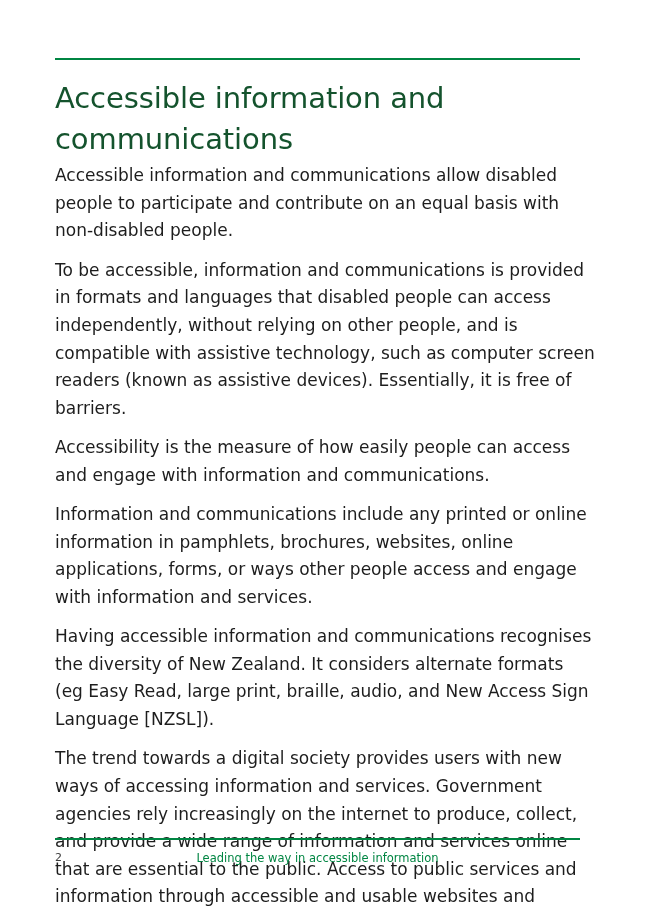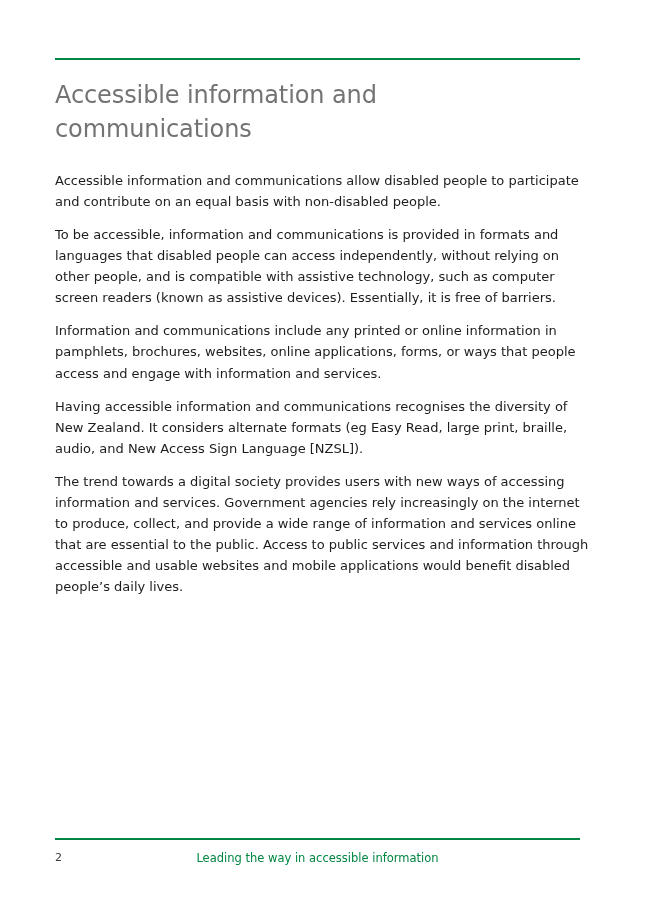--- a/index.html
+++ b/index.html
@@ -30,30 +30,30 @@
     height: 2px;
     background: #008542;
   }
   .content {
     position: absolute;
     left: 55px;
     top: 78px;
     width: 540px;
   }
   h1.page-title {
-    font-size: 24px;
+    font-size: 29px;
     font-weight: normal;
-    color: #737373;
+    color: #14532d;
     line-height: 1.42;
-    margin: 0 0 24px 0;
+    margin: 0 0 2px 0;
     letter-spacing: -0.1px;
     max-width: 470px;
   }
   p.para {
-    font-size: 13px;
+    font-size: 17px;
     line-height: 1.62;
     margin: 0 0 12px 0;
     color: #1d1d1d;
     max-width: 540px;
   }
   .footer-rule {
     position: absolute;
     left: 55px;
     top: 838px;
     width: 525px;
@@ -82,21 +82,22 @@
 
 <div class="page">
 
   <div class="rule-top"></div>
 
   <div class="content">
     <h1 class="page-title">Accessible information and communications</h1>
 
     <p class="para">Accessible information and communications allow disabled people to participate and contribute on an equal basis with non-disabled people.</p>
     <p class="para">To be accessible, information and communications is provided in formats and languages that disabled people can access independently, without relying on other people, and is compatible with assistive technology, such as computer screen readers (known as assistive devices). Essentially, it is free of barriers.</p>
-    <p class="para">Information and communications include any printed or online information in pamphlets, brochures, websites, online applications, forms, or ways that people access and engage with information and services.</p>
+    <p class="para">Accessibility is the measure of how easily people can access and engage with information and communications.</p>
+    <p class="para">Information and communications include any printed or online information in pamphlets, brochures, websites, online applications, forms, or ways other people access and engage with information and services.</p>
     <p class="para">Having accessible information and communications recognises the diversity of New Zealand. It considers alternate formats (eg Easy Read, large print, braille, audio, and New Access Sign Language [NZSL]).</p>
     <p class="para">The trend towards a digital society provides users with new ways of accessing information and services. Government agencies rely increasingly on the internet to produce, collect, and provide a wide range of information and services online that are essential to the public. Access to public services and information through accessible and usable websites and mobile applications would benefit disabled people’s daily lives.</p>
   </div>
 
   <div class="footer-rule"></div>
   <div class="page-number">2</div>
   <div class="footer-text">Leading the way in accessible information</div>
 
 </div>
 

